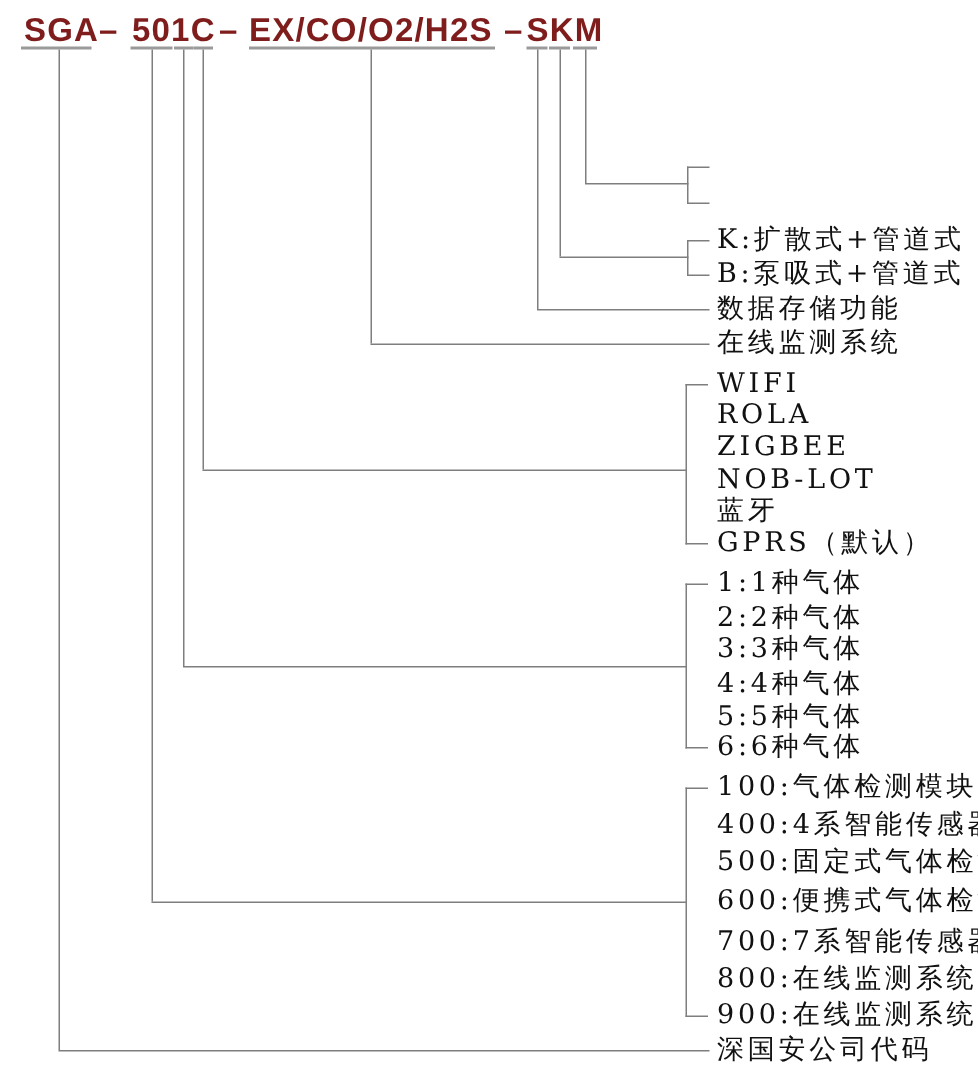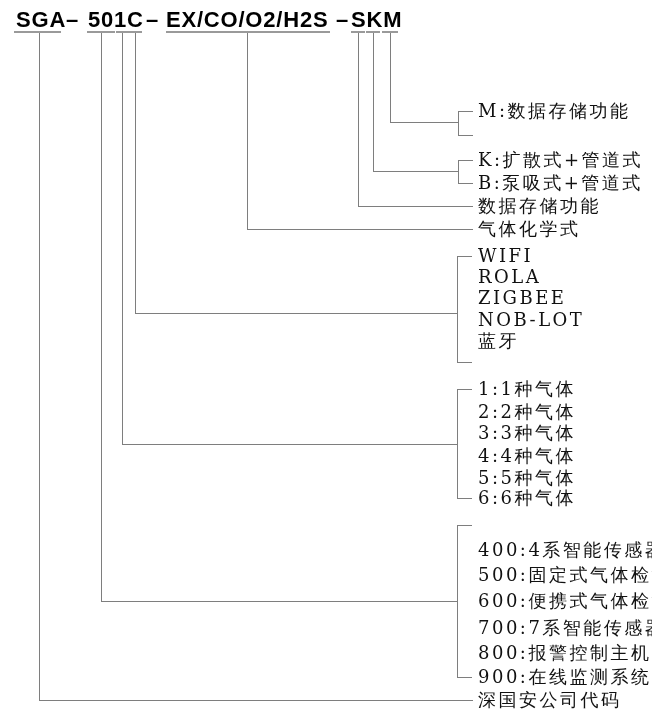--- a/index.html
+++ b/index.html
@@ -1,20 +1,20 @@
 <!DOCTYPE html>
 <html><head>
 <meta charset="utf-8">
 <style>
   html,body{margin:0;padding:0;background:#fff;}
   .stage{position:relative;width:652px;height:715px;background:#fff;overflow:hidden;
          font-family:"Liberation Sans",sans-serif;}
   
   .tpart{position:absolute;top:7px;font-weight:bold;font-size:22px;line-height:26px;
-         letter-spacing:0.8px;color:#000000;white-space:pre;}
+         letter-spacing:0.8px;color:#7f1d1d;white-space:pre;}
   
   .ul{position:absolute;top:31px;height:2px;background:#9a9a9a;}
   
   .ln{position:absolute;background:#7e7e7e;}
   .v{width:1px;}
   .h{height:1px;}
   
   .lbl{position:absolute;left:478px;transform:translateY(-50%);
        font-family:"DejaVu Serif","Liberation Serif",serif;
        font-size:18px;line-height:1;letter-spacing:2.5px;color:#111;white-space:nowrap;}
@@ -69,41 +69,42 @@
   <i class="ln h" style="left:458px;top:135px;width:15px"></i>
   <i class="ln h" style="left:458px;top:160px;width:15px"></i>
   <i class="ln h" style="left:458px;top:183px;width:15px"></i>
   <i class="ln h" style="left:457px;top:256px;width:15px"></i>
   <i class="ln h" style="left:457px;top:362px;width:15px"></i>
   <i class="ln h" style="left:457px;top:389px;width:15px"></i>
   <i class="ln h" style="left:457px;top:498px;width:15px"></i>
   <i class="ln h" style="left:457px;top:525px;width:15px"></i>
   <i class="ln h" style="left:457px;top:677px;width:15px"></i>
 
-  <div class="lbl" style="top:111px">M:数据存储功能</div>
   <div class="lbl" style="top:183px">B:泵吸式+管道式</div>
   <div class="lbl" style="top:160px">K:扩散式+管道式</div>
   <div class="lbl" style="top:206px">数据存储功能</div>
-  <div class="lbl" style="top:229px">气体化学式</div>
+  <div class="lbl" style="top:229px">在线监测系统</div>
 
   <div class="lbl" style="top:256px">WIFI</div>
   <div class="lbl" style="top:277px">ROLA</div>
   <div class="lbl" style="top:298px">ZIGBEE</div>
   <div class="lbl" style="top:320px">NOB-LOT</div>
   <div class="lbl" style="top:341px">蓝牙</div>
+  <div class="lbl" style="top:362px">GPRS（默认）</div>
 
   <div class="lbl" style="top:389px">1:1种气体</div>
   <div class="lbl" style="top:412px">2:2种气体</div>
   <div class="lbl" style="top:433px">3:3种气体</div>
   <div class="lbl" style="top:456px">4:4种气体</div>
   <div class="lbl" style="top:478px">5:5种气体</div>
   <div class="lbl" style="top:498px">6:6种气体</div>
 
+  <div class="lbl" style="top:525px">100:气体检测模块</div>
   <div class="lbl" style="top:550px">400:4系智能传感器模组</div>
   <div class="lbl" style="top:575px">500:固定式气体检测仪</div>
   <div class="lbl" style="top:601px">600:便携式气体检测仪</div>
   <div class="lbl" style="top:628px">700:7系智能传感器模组</div>
-  <div class="lbl" style="top:653px">800:报警控制主机</div>
+  <div class="lbl" style="top:653px">800:在线监测系统</div>
   <div class="lbl" style="top:677px">900:在线监测系统</div>
 
   <div class="lbl" style="top:700px">深国安公司代码</div>
 
 </div>
 
 </body></html>

